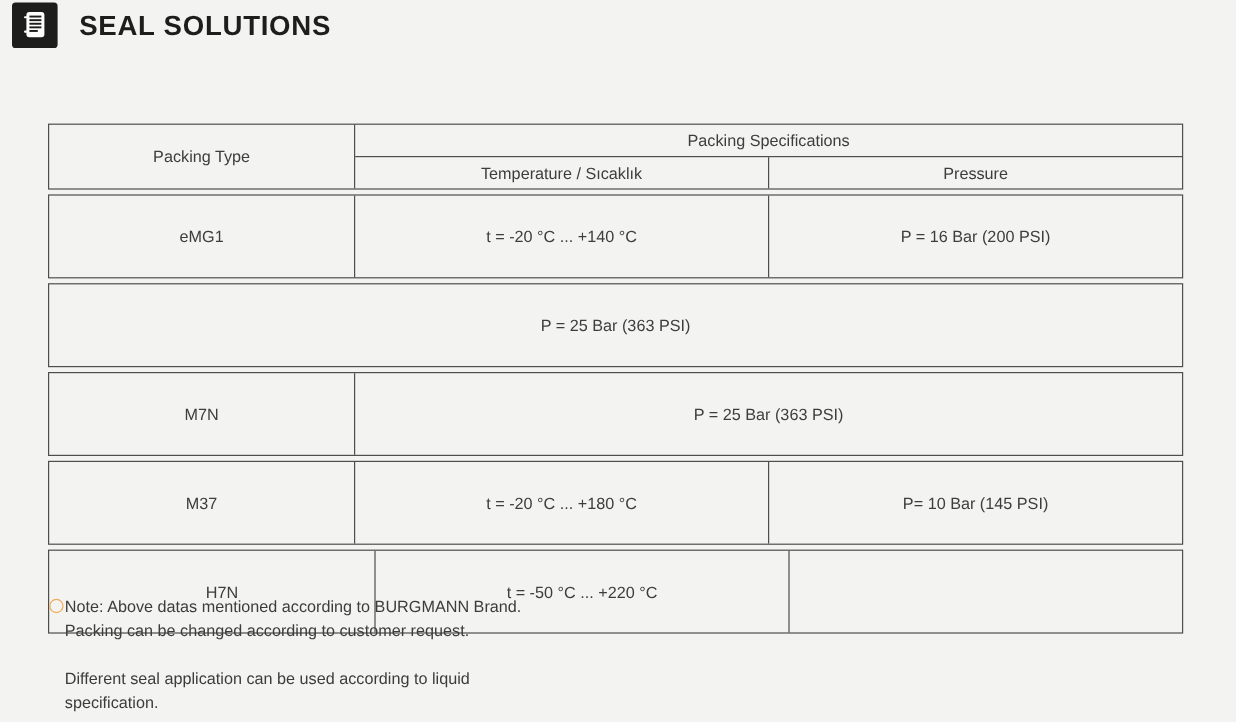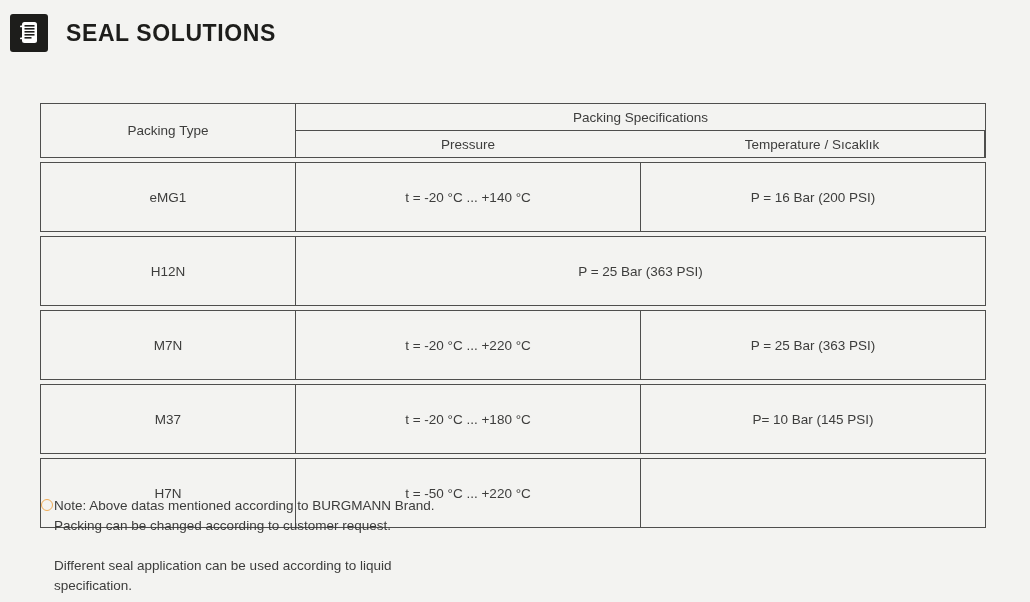--- a/index.html
+++ b/index.html
@@ -13,21 +13,21 @@
     position: relative;
     width: 1030px;
     height: 602px;
     background: #f3f3f1;
     overflow: hidden;
   }
 
   
   .page-header {
     position: absolute;
-    top: 14px; left: 10px;
+    top: 2px; left: 10px;
     display: flex;
     align-items: center;
     gap: 18px;
   }
   .icon-box {
     width: 38px; height: 38px;
     border-radius: 3px;
     background: #1d1d1b;
     display: flex;
     align-items: center;
@@ -47,21 +47,21 @@
     width: 946px;
   }
   .tbox {
     border: 1px solid #4e4e4d;
     background: #f3f3f1;
     display: flex;
     margin-bottom: 4px;
     font-size: 13.5px;
     color: #3d3d3c;
   }
-  .tbox:last-child { margin-bottom: 12px; }
+  .tbox:last-child { margin-bottom: 12px; padding-left: 17px; }
 
   .cell {
     display: flex;
     align-items: center;
     justify-content: center;
     text-align: right;
   }
   .col-type     { width: 255px; border-right: 1px solid #4e4e4d; flex: none; }
   .col-temp     { width: 345px; border-right: 1px solid #4e4e4d; flex: none; }
   .col-press    { flex: 1; }
@@ -123,40 +123,38 @@
     <h1 class="page-title">SEAL SOLUTIONS</h1>
   </div>
 
   <div class="spec-table">
 
     <div class="tbox thead-box">
       <div class="cell col-type">Packing Type</div>
       <div class="spec-group">
         <div class="cell spec-title">Packing Specifications</div>
         <div class="spec-sub">
+          <div class="cell col-temp">Temperature / Sıcaklık</div>
           <div class="cell col-press">Pressure</div>
-          <div class="cell col-temp">Temperature / Sıcaklık</div>
         </div>
       </div>
     </div>
 
     <div class="tbox row-box">
       <div class="cell col-type">eMG1</div>
       <div class="cell col-temp">t = -20 °C ... +140 °C</div>
       <div class="cell col-press">P = 16 Bar (200 PSI)</div>
     </div>
 
     <div class="tbox row-box">
-      <div class="cell col-type">H12N</div>
       <div class="cell col-press">P = 25 Bar (363 PSI)</div>
     </div>
 
     <div class="tbox row-box">
       <div class="cell col-type">M7N</div>
-      <div class="cell col-temp">t = -20 °C ... +220 °C</div>
       <div class="cell col-press">P = 25 Bar (363 PSI)</div>
     </div>
 
     <div class="tbox row-box">
       <div class="cell col-type">M37</div>
       <div class="cell col-temp">t = -20 °C ... +180 °C</div>
       <div class="cell col-press">P= 10 Bar (145 PSI)</div>
     </div>
 
     <div class="tbox row-box">

